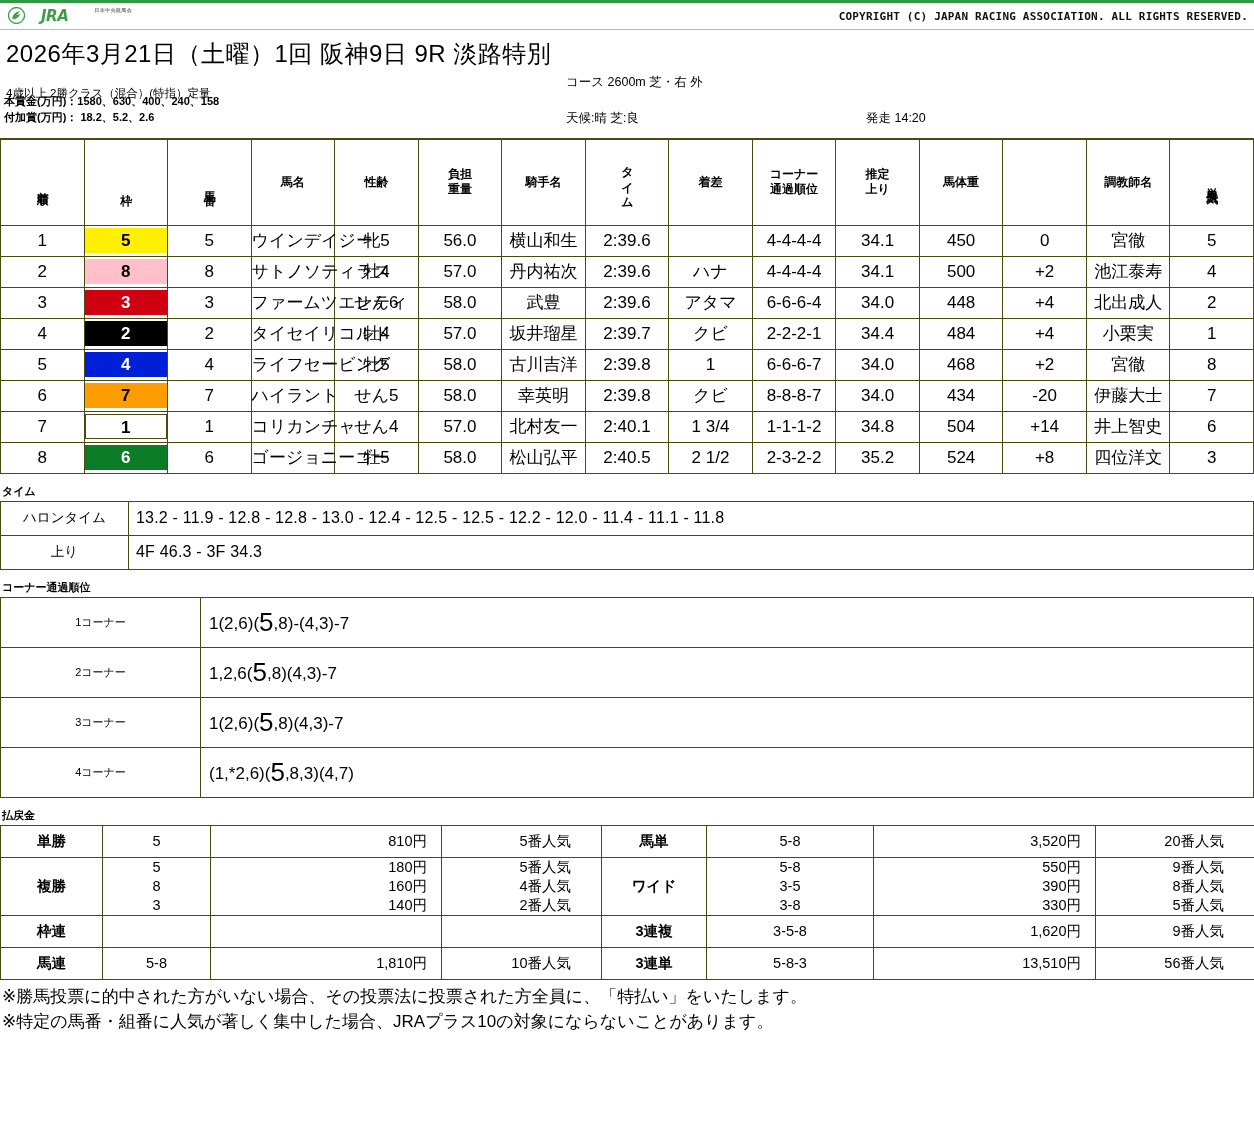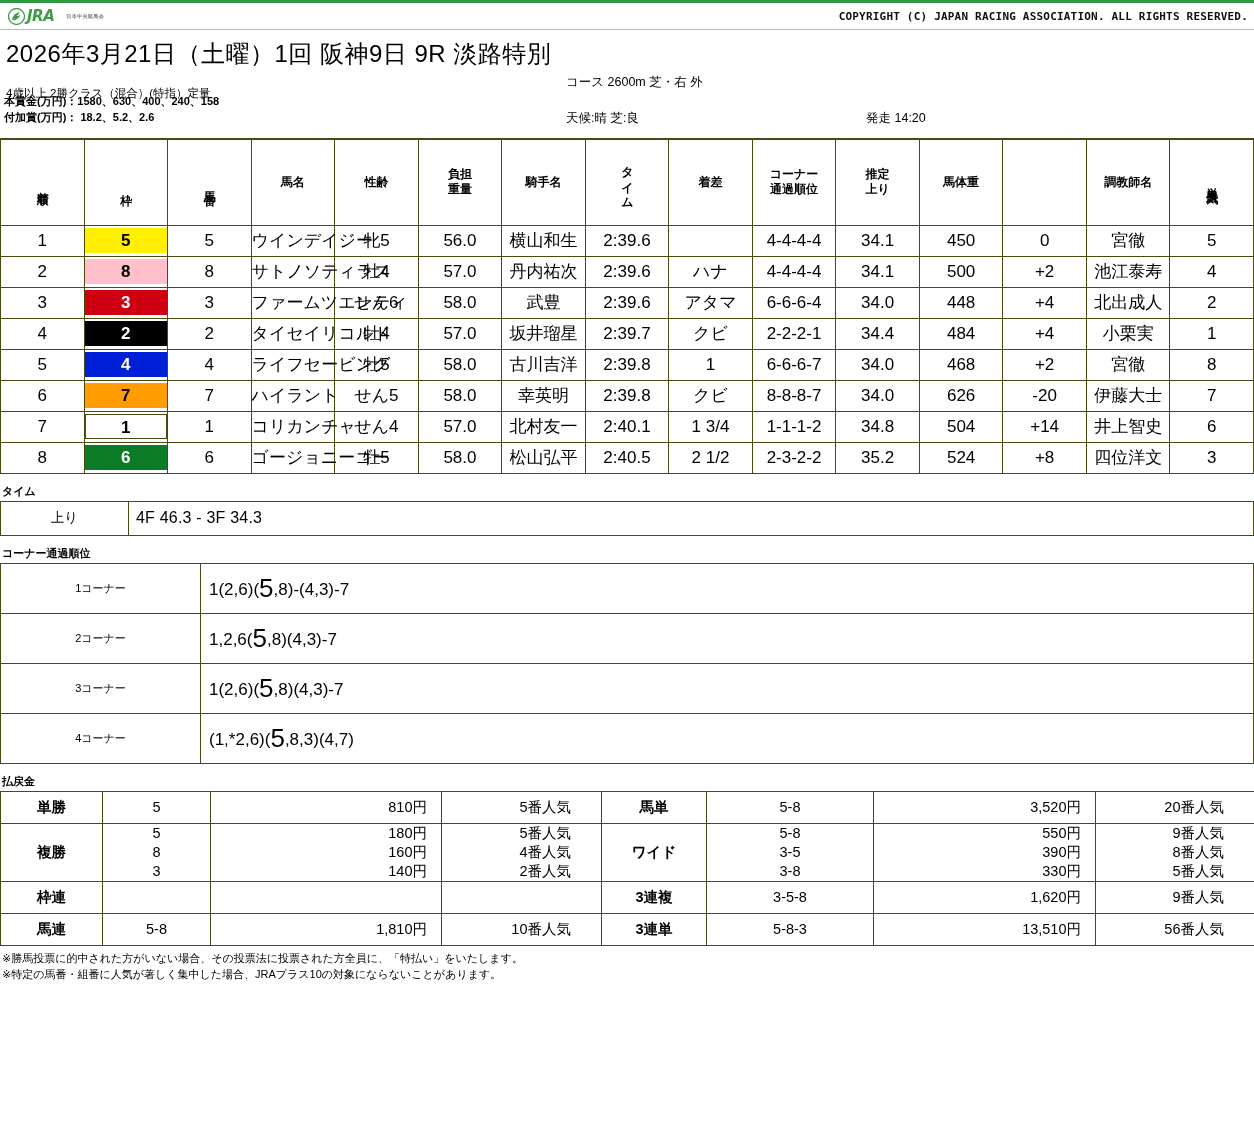--- a/index.html
+++ b/index.html
@@ -14,21 +14,21 @@
   #page { position: relative; width: 1254px; height: 1136px; }
 
   
   .topbar {
     position: relative;
     height: 30px;
     border-top: 3px solid #2e9b43;
     border-bottom: 1px solid #b9b9b9;
     display: flex; align-items: center;
   }
-  .logo-wrap { display: flex; align-items: center; padding-left: 8px; gap: 2px; }
+  .logo-wrap { display: flex; align-items: flex-start; padding-left: 8px; gap: 16px; }
   .logo-mark { width: 17px; height: 17px; display: block; }
   .logo-word {
     font-family: "DejaVu Sans", sans-serif;
     font-weight: bold; font-size: 15px; color: #3e9e47;
     letter-spacing: -0.5px; font-style: italic;
   }
   .logo-sub {
     font-size: 5px; color: #7a7a7a; letter-spacing: 0.4px;
     margin-left: 10px; white-space: nowrap; font-weight: bold;
   }
@@ -140,21 +140,21 @@
   .w-amt-l { width: 231px; }
   .w-pop-l { width: 160px; }
   .w-lbl-r { width: 105px; }
   .w-cmb-r { width: 167px; }
   .w-amt-r { width: 222px; }
   .w-pop-r { width: 159px; }
   .multi { line-height: 1.32; }
 
   
   .notes { padding: 5px 0 0 2px; }
-  .notes div { font-size: 11px; line-height: 1.45; white-space: nowrap; }
+  .notes div { font-size: 17px; line-height: 1.45; white-space: nowrap; }
 </style>
 </head>
 <body>
 
 <div id="page">
 
   <div class="topbar">
     <div class="logo-wrap">
       <span class="logo-mark">
         <svg width="17" height="17" viewBox="0 0 32 32">
@@ -305,21 +305,21 @@
           </td>
           <td class="c-uma">7</td>
           <td class="c-name">ハイラント</td>
           <td class="c-sex">せん5</td>
           <td class="c-wt">58.0</td>
           <td class="c-jky">幸英明</td>
           <td class="c-time">2:39.8</td>
           <td class="c-marg">クビ</td>
           <td class="c-corner">8-8-8-7</td>
           <td class="c-agari">34.0</td>
-          <td class="c-bweight">626</td>
+          <td class="c-bweight">434</td>
           <td class="c-bdiff">-20</td>
           <td class="c-trainer">伊藤大士</td>
           <td class="c-pop">7</td>
         </tr>
         <tr>
           <td class="c-rank">7</td>
           <td class="c-waku">
             <span class="waku-box waku-1">1</span>
           </td>
           <td class="c-uma">1</td>
@@ -355,20 +355,24 @@
           <td class="c-trainer">四位洋文</td>
           <td class="c-pop">3</td>
         </tr>
       </tbody>
   </table>
 
   <div class="section-cap">タイム</div>
   <table class="jra" id="time-table">
     <tbody id="time-body">
         <tr>
+          <td class="lbl">ハロンタイム</td>
+          <td class="val">13.2 - 11.9 - 12.8 - 12.8 - 13.0 - 12.4 - 12.5 - 12.5 - 12.2 - 12.0 - 11.4 - 11.1 - 11.8</td>
+        </tr>
+        <tr>
           <td class="lbl">上り</td>
           <td class="val">4F 46.3 - 3F 34.3</td>
         </tr>
       </tbody>
   </table>
 
   <div class="section-cap">コーナー通過順位</div>
   <table class="jra" id="corner-table">
     <tbody id="corner-body">
         <tr>

